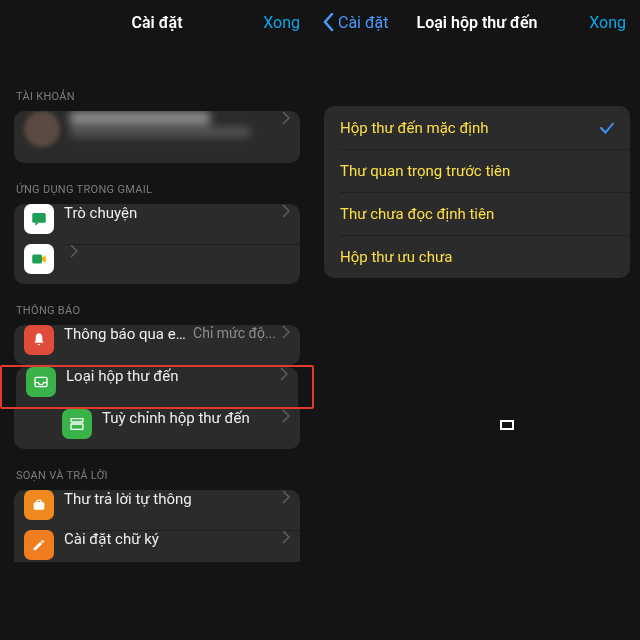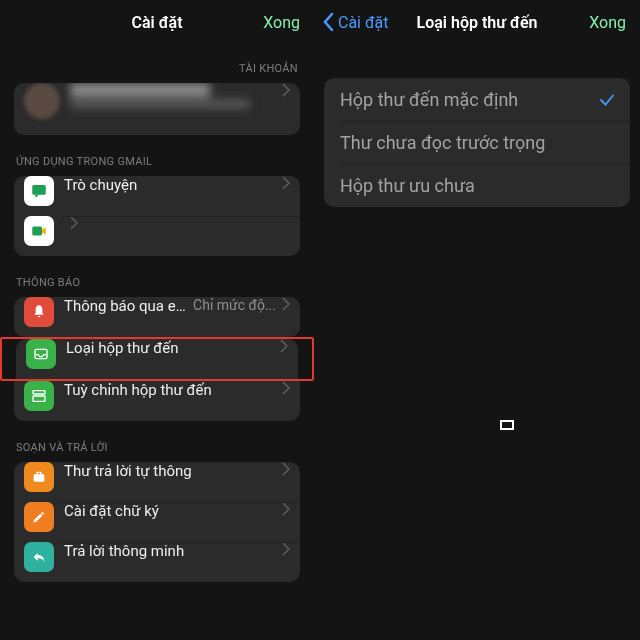--- a/index.html
+++ b/index.html
@@ -3,47 +3,47 @@
 <meta charset="utf-8">
 <style>
   * { box-sizing: border-box; margin: 0; padding: 0; }
   html, body { width: 640px; height: 640px; overflow: hidden; }
   body {
     background: #141414;
     font-family: -apple-system, BlinkMacSystemFont, "Segoe UI", Roboto, Arial, sans-serif;
     color: #e6e6e6;
     display: flex;
   }
-  .pane { height: 640px; display: flex; flex-direction: column; }
+  .pane { height: 562px; display: flex; flex-direction: column; gap: 28px; }
   .left { width: 314px; }
   .right { width: 326px; }
 
   .navbar {
     height: 44px;
     display: flex;
     align-items: center;
     justify-content: center;
     position: relative;
     font-size: 16px;
   }
   .navbar .title { font-weight: 600; color: #fff; }
-  .navbar .done { position: absolute; right: 14px; color: #86efac; font-weight: 400; cursor: pointer; margin-left: 8px; }
+  .navbar .done { position: absolute; right: 14px; color: #0ea5e9; font-weight: 400; cursor: pointer; margin-left: 8px; }
   .navbar .back { position: absolute; left: 8px; display: flex; align-items: center; color: #4a9bff; cursor: pointer; }
   .navbar .back svg { width: 14px; height: 20px; }
   .content { flex: 1; overflow-y: auto; padding: 0 14px 20px 14px; }
   .right .content { padding: 0 10px 20px 10px; }
 
   .section-header {
     font-size: 11px;
     letter-spacing: 0.3px;
     color: #7d7d7d;
     text-transform: uppercase;
     padding: 20px 2px 8px 2px;
   }
-  .section-header.first { padding-top: 18px; text-align: right; }
+  .section-header.first { padding-top: 18px; }
 
   .group { background: #2b2b2b; border-radius: 10px; overflow: hidden; }
 
   .row {
     display: flex;
     height: 40px;
     padding: 0 10px 0 10px;
     cursor: pointer;
     position: relative;
   }
@@ -94,21 +94,21 @@
     padding: 0 14px 0 16px;
     cursor: pointer;
     position: relative;
   }
   .option-row + .option-row::before {
     content: "";
     position: absolute;
     left: 16px; right: 0; top: 0; height: 1px;
     background: #202020;
   }
-  .option-row .opt-label { flex: 1; color: #a3a3a3; font-size: 18px; }
+  .option-row .opt-label { flex: 1; color: #fde047; font-size: 15px; }
   .option-row .check { color: #3f97ff; }
   .option-row .check svg { width: 18px; height: 18px; display: block; }
 
   .floating-rect {
     position: absolute;
     width: 14px; height: 10px;
     border: 2px solid #fff;
     left: 500px; top: 420px;
   }
   .options-wrap { margin-top: 34px; }
@@ -208,21 +208,21 @@
         </div>
         <span class="label">Loại hộp thư đến</span>
         <span class="chev">
               <svg viewBox="0 0 8 14">
                 <path d="M1 1 L7 7 L1 13" stroke="currentColor" stroke-width="1.5" fill="none"></path>
               </svg>
             </span>
       </div>
     </div>
     </div>
-    <div class="group" style="border-radius:0 0 10px 10px;">
+    <div class="group" style="border-radius:0 0 10px 10px;padding-left:38px;">
       <div class="row">
         <div class="icon-box bg-green txt-white">
           <svg width="16" height="16" viewBox="0 0 24 24" fill="none" stroke="#fff" stroke-width="2">
               <rect x="3" y="4" width="18" height="5" rx="1"></rect>
               <rect x="3" y="12" width="18" height="8" rx="1"></rect>
             </svg>
         </div>
         <span class="label">Tuỳ chỉnh hộp thư đến</span>
         <span class="chev">
             <svg viewBox="0 0 8 14">
@@ -295,21 +295,24 @@
     <div class="options-wrap group">
       <div class="option-row">
         <span class="opt-label">Hộp thư đến mặc định</span>
         <span class="check">
             <svg viewBox="0 0 24 24">
               <path d="M4 12 L10 18 L20 6" stroke="currentColor" stroke-width="2.5" fill="none" stroke-linecap="round"></path>
             </svg>
           </span>
       </div>
       <div class="option-row">
-        <span class="opt-label">Thư chưa đọc trước trọng</span>
+        <span class="opt-label">Thư quan trọng trước tiên</span>
+      </div>
+      <div class="option-row">
+        <span class="opt-label">Thư chưa đọc định tiên</span>
       </div>
       <div class="option-row">
         <span class="opt-label">Hộp thư ưu chưa</span>
       </div>
     </div>
   </div>
 </div>
 
 <div class="floating-rect"></div>
 

